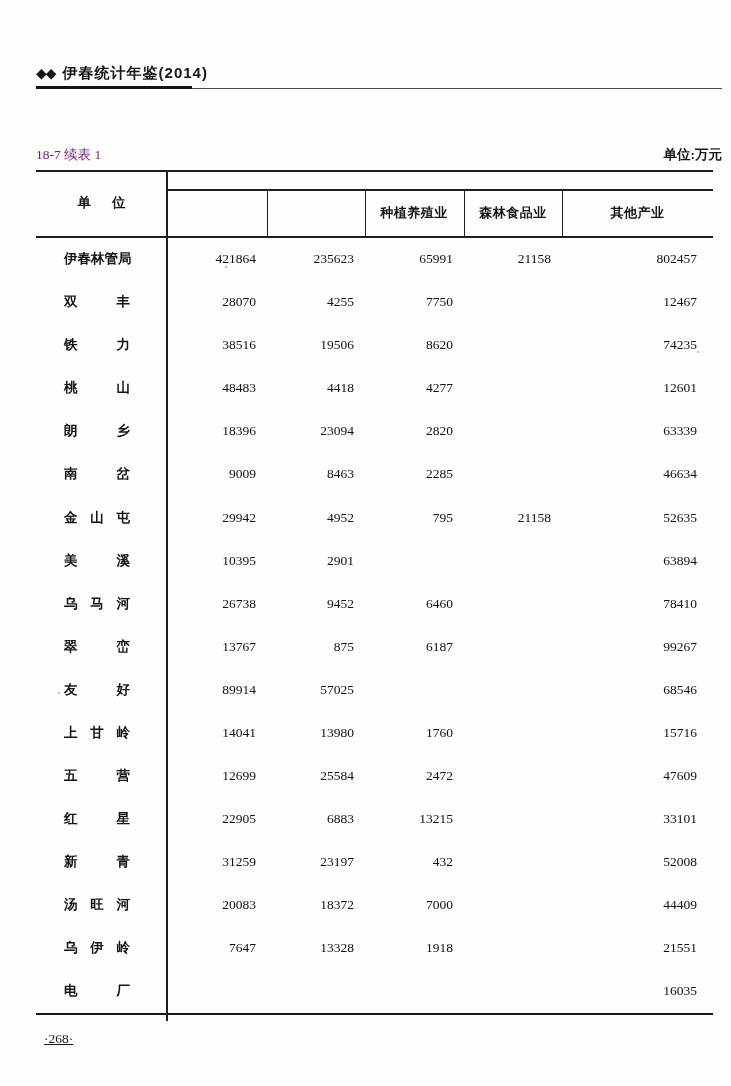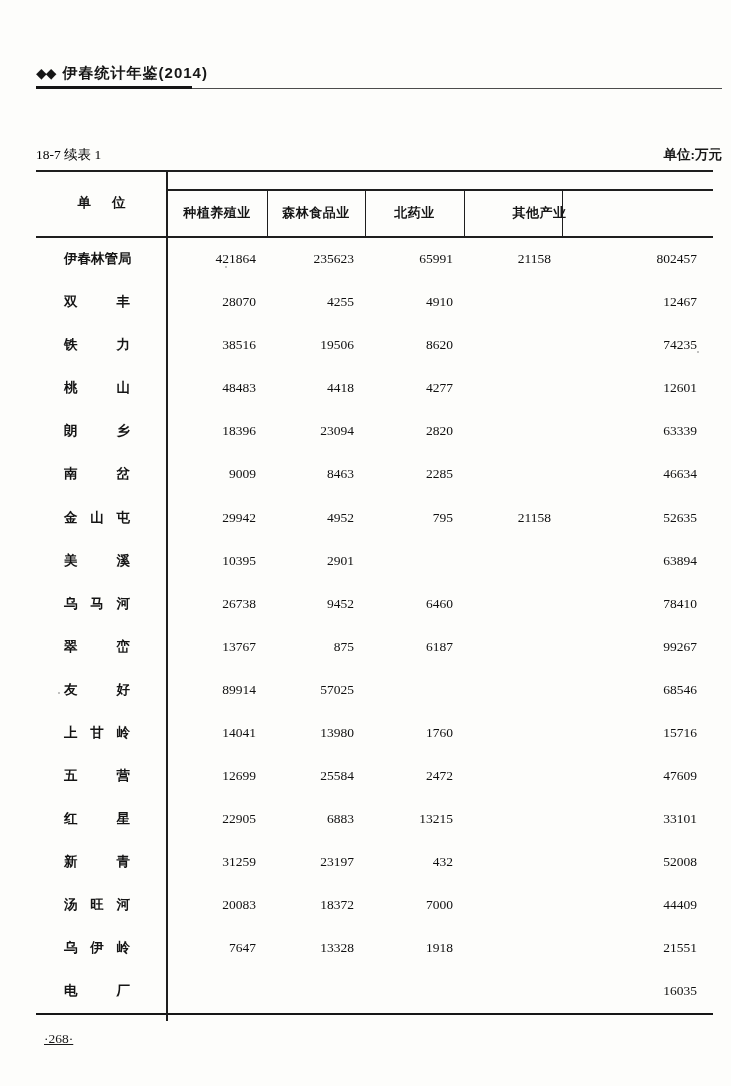--- a/index.html
+++ b/index.html
@@ -15,40 +15,41 @@
   .book-header{
     left:36px;top:62px;width:686px;height:22px;
     display:flex;align-items:center;gap:7px;
     font-family:"Liberation Sans","DejaVu Sans",sans-serif;
     font-size:15px;font-weight:600;letter-spacing:1px;color:#161616;
   }
   .book-header .marks{font-size:14px;letter-spacing:-1px;}
   .rule-thin{left:36px;top:88px;width:686px;height:1px;background:#4c4c4c;}
   .rule-thick{left:36px;top:86px;width:156px;height:3px;background:#141414;}
   
-  .table-label{left:36px;top:146px;font-size:13.5px;color:#000000;}
+  .table-label{left:36px;top:146px;font-size:13.5px;color:#701a75;}
   .unit-note{right:9px;top:146px;font-size:13.5px;font-weight:600;color:#171717;font-family:Liberation Serif, serif;}
   
   .stat-table{left:36px;top:170px;width:677px;height:845px;}
   .line{position:absolute;background:#1e1e1e;}
   .l-top{left:0;right:0;top:0;height:2px;}
   .l-hdrtop{left:131px;right:0;top:19px;height:1.5px;}
   .l-hdrbot{left:0;right:0;top:66px;height:1.5px;}
   .l-bottom{left:0;right:0;bottom:0;height:2px;background:#161616;}
   .l-vmain{left:130px;top:0;width:1.6px;height:851px;}
   .l-vh{top:19px;height:47px;width:1.4px;}
   
   .corner-cell{
     left:0;top:0;width:131px;height:66px;
     display:flex;align-items:center;justify-content:center;
   }
   .corner-cell .spread{width:48px;}
   .col-headers{
     left:131px;top:19px;height:47px;width:546px;
     display:flex;
+    justify-content:flex-end;
   }
   .col-head{
     display:flex;align-items:center;justify-content:center;
     font-family:"Liberation Sans","DejaVu Sans",sans-serif;
     font-size:13px;font-weight:700;color:#161616;letter-spacing:.5px;
   }
   .w0{width:100px;}.w1{width:98px;font-family:Liberation Mono, monospace;}.w2{width:99px;}.w3{width:98px;}.w4{width:151px;}
   .hdr-font{
     font-family:"Liberation Sans","DejaVu Sans",sans-serif;
     font-size:13.5px;font-weight:700;color:#161616;
@@ -102,21 +103,20 @@
   <div class="abs corner-cell">
     <span class="spread hdr-font">
         <span>单</span>
         <span>位</span>
       </span>
   </div>
 
   <div class="abs col-headers">
     <div class="col-head w0">种植养殖业</div>
     <div class="col-head w1">森林食品业</div>
-    <div class="col-head w2">北药业</div>
     <div class="col-head w4">其他产业</div>
   </div>
 
   <div class="abs tbody" id="tbody">
       <div class="trow">
         <div class="tlabel">
           <span class="spread">
             <span>伊</span>
             <span>春</span>
             <span>林</span>
@@ -132,21 +132,21 @@
       </div>
       <div class="trow">
         <div class="tlabel">
           <span class="spread">
             <span>双</span>
             <span>丰</span>
           </span>
         </div>
         <div class="tcell w0 p0">28070</div>
         <div class="tcell w1 p0">4255</div>
-        <div class="tcell w2 p0">4910</div>
+        <div class="tcell w2 p0">7750</div>
         <div class="tcell w3 p0"></div>
         <div class="tcell w4 p4">12467</div>
       </div>
       <div class="trow">
         <div class="tlabel">
           <span class="spread">
             <span>铁</span>
             <span>力</span>
           </span>
         </div>

